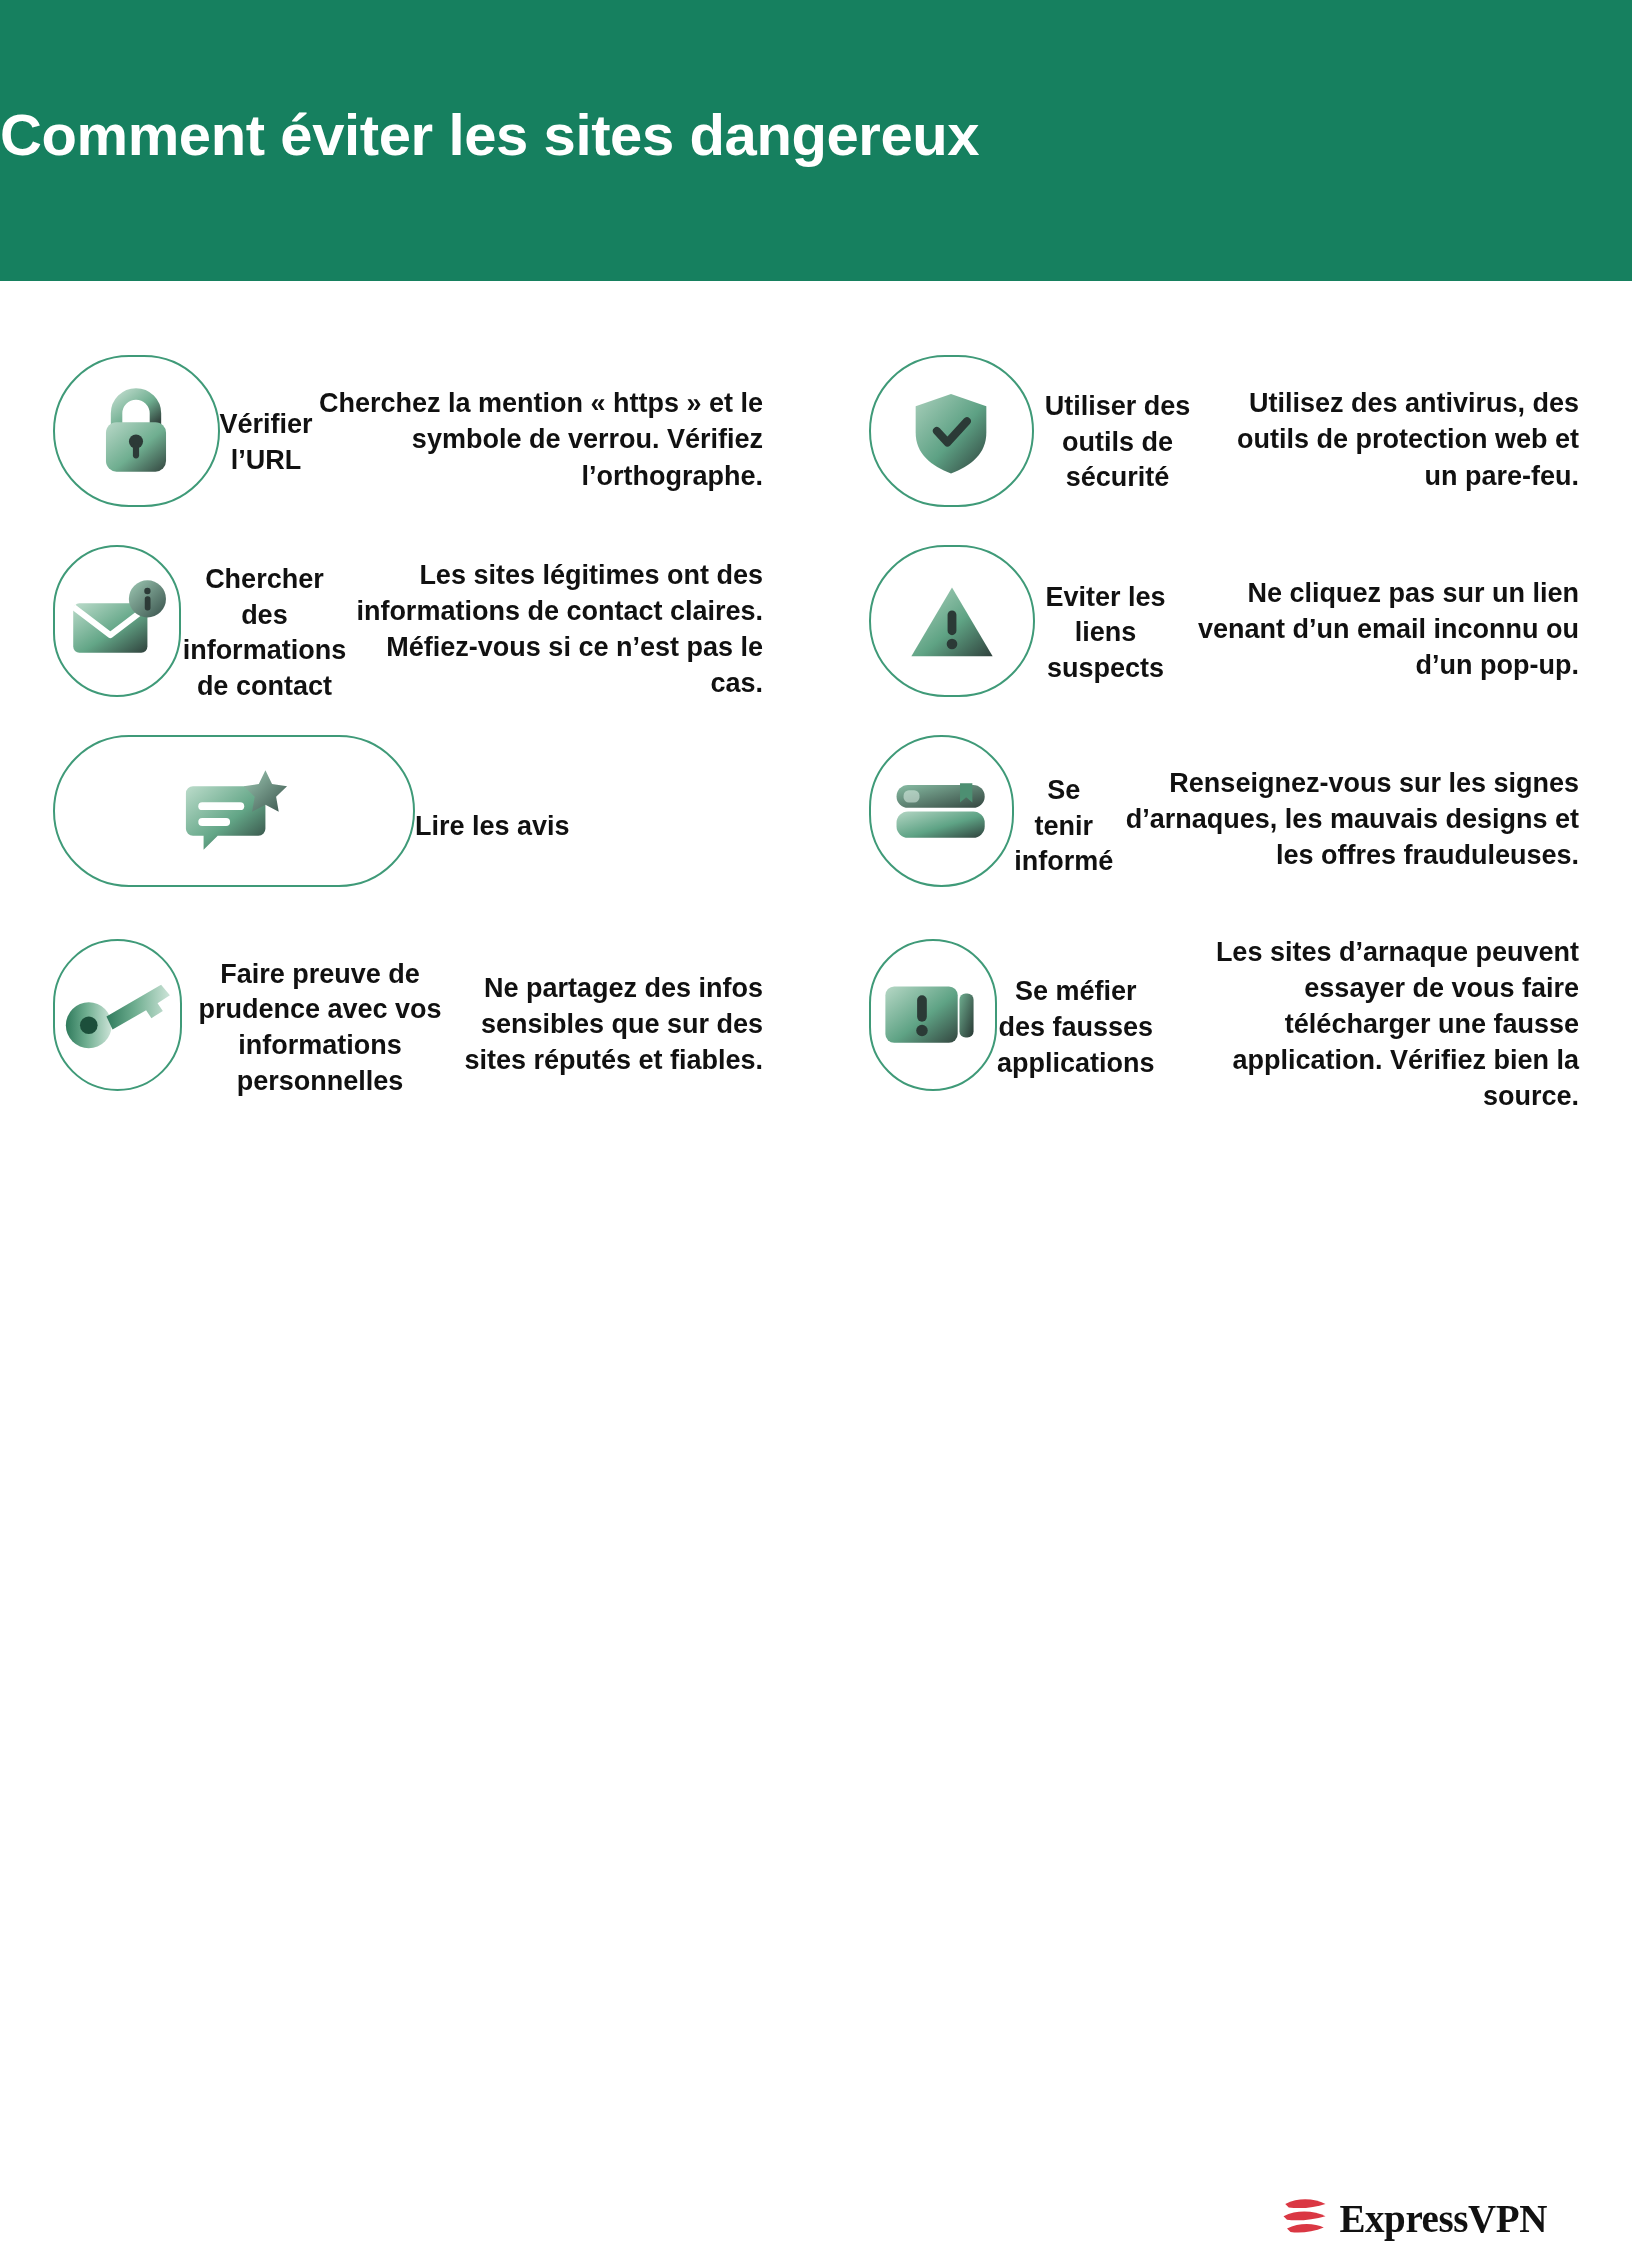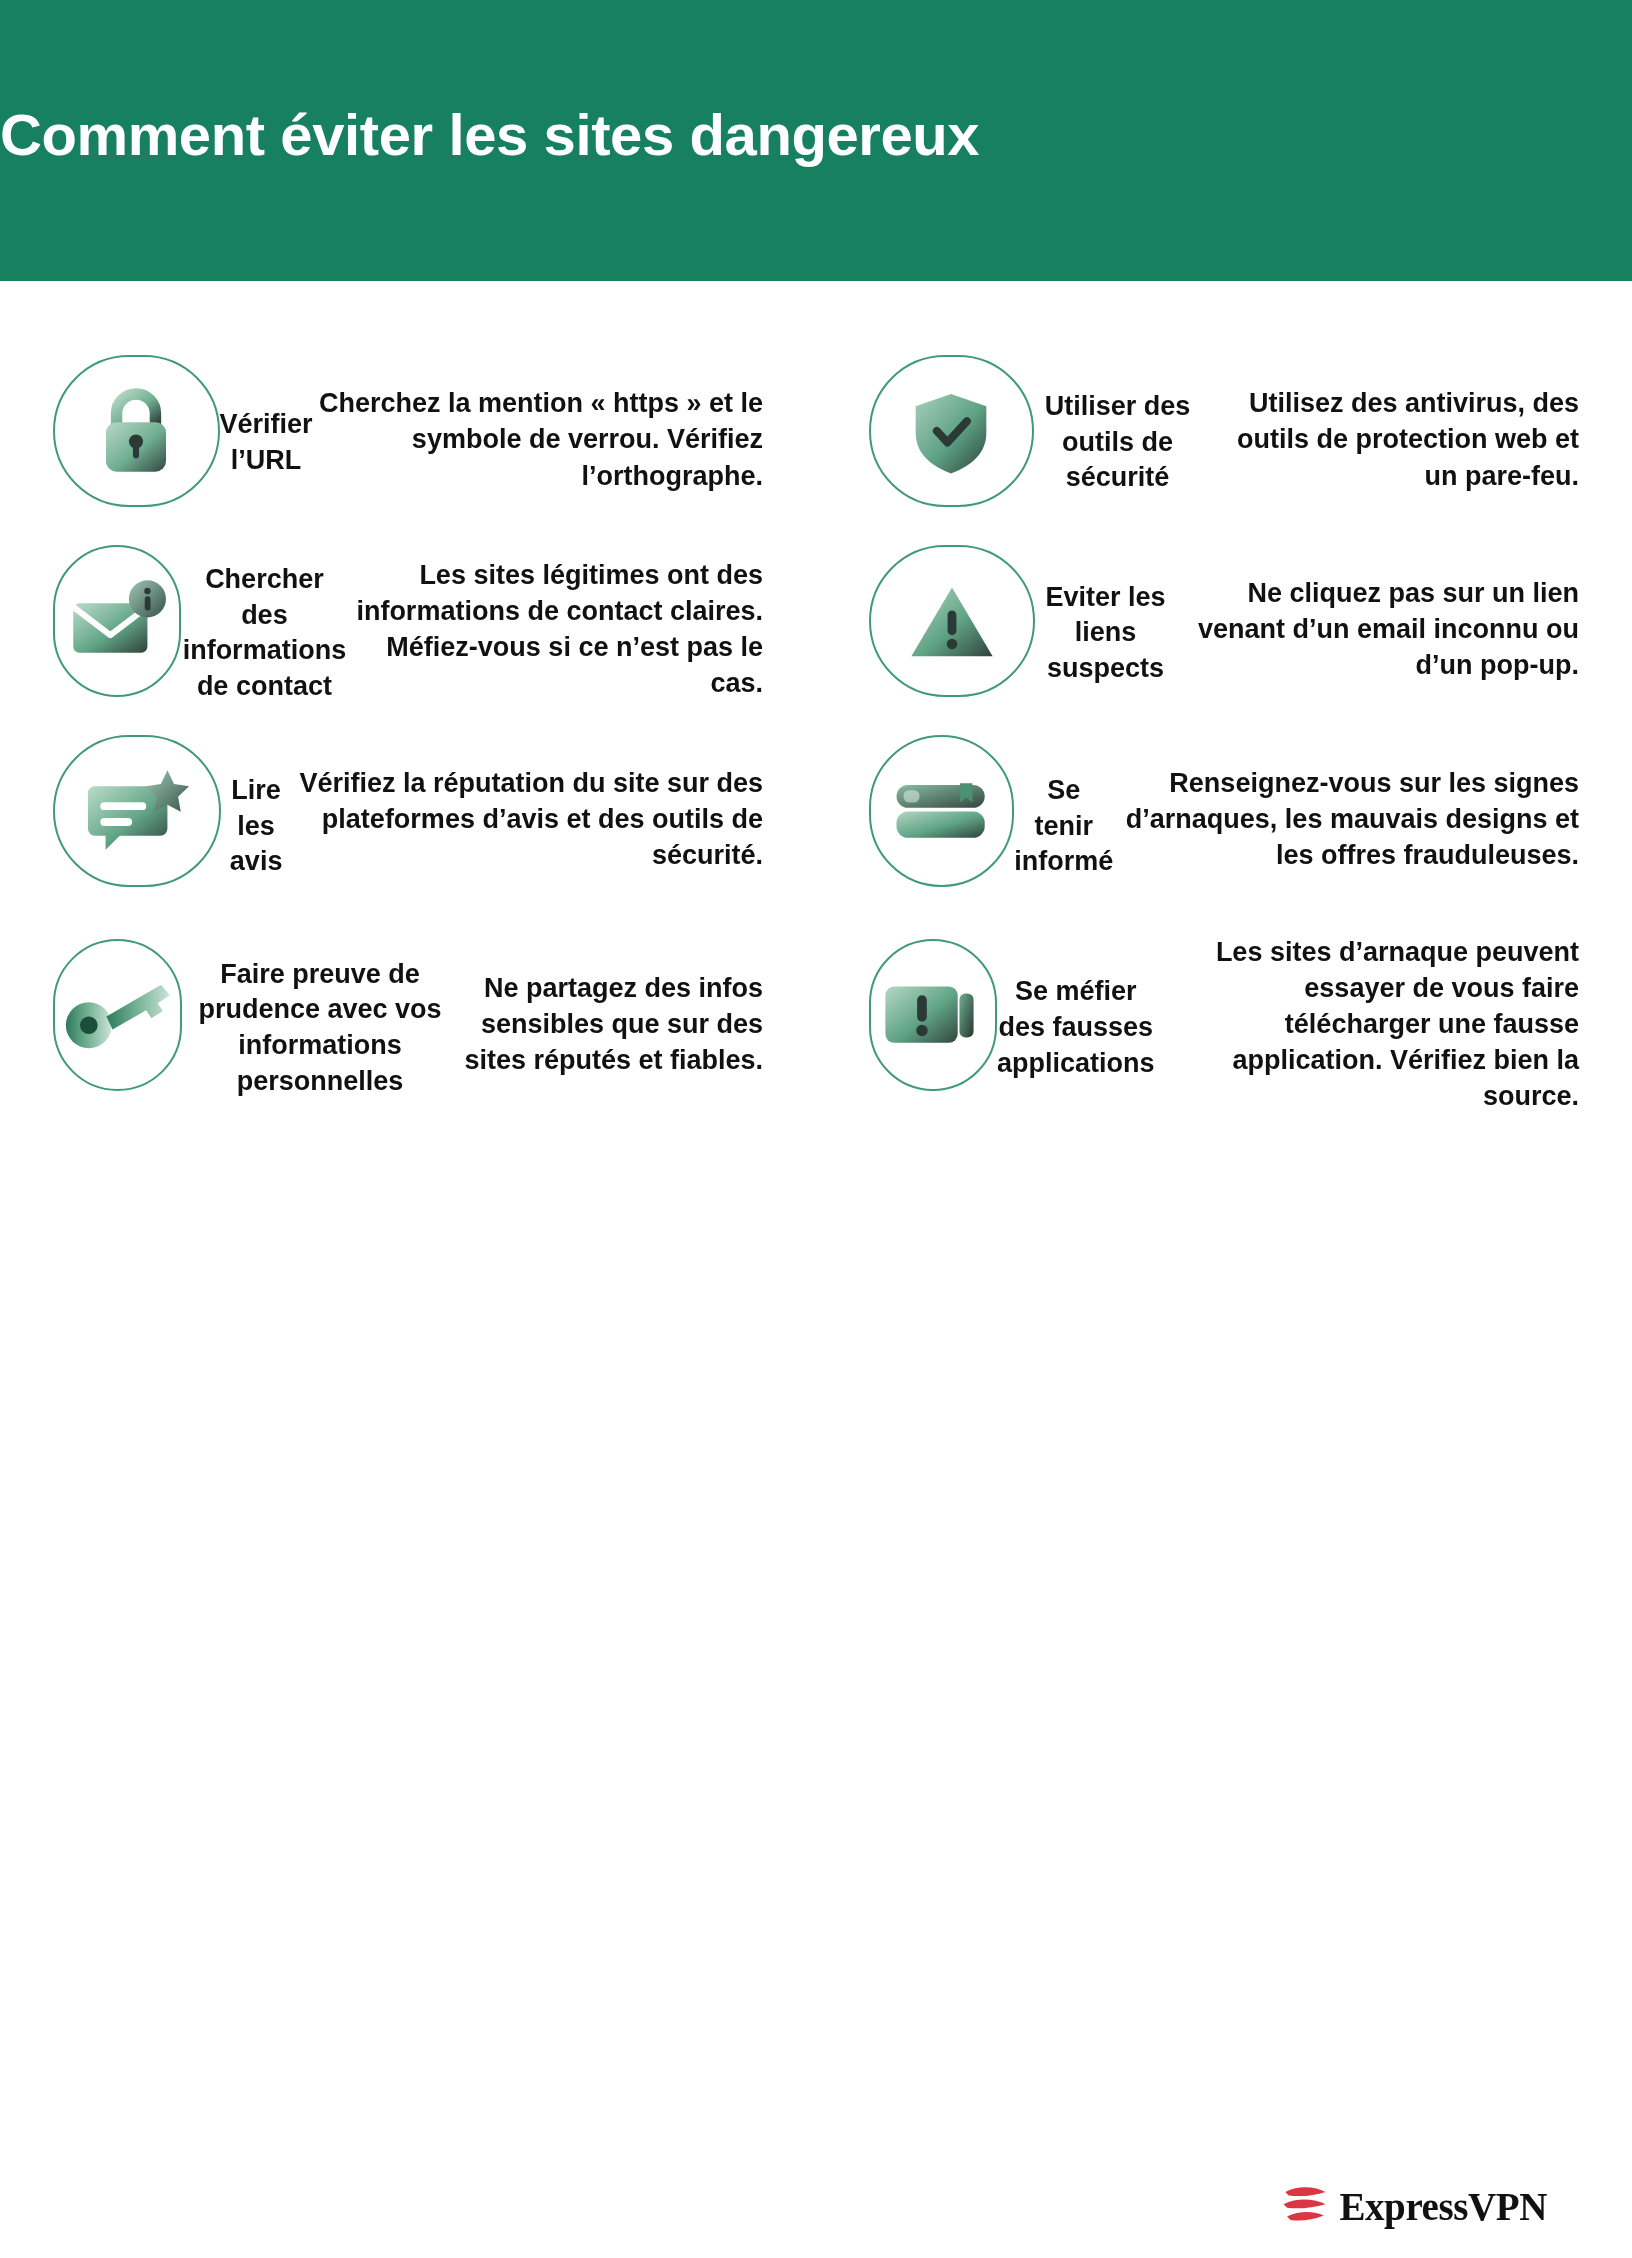--- a/index.html
+++ b/index.html
@@ -89,21 +89,21 @@
 
   
   .row2 .tip-title { margin-top: 25px; }
   .row3 .tip-title { margin-top: 32px; }
   .row4 .tip-title { margin-top: 25px; }
 
   
   .footer {
     position: absolute;
     right: 85px;
-    bottom: 28px;
+    bottom: 16px;
     display: flex;
     align-items: center;
     gap: 10.6px;
   }
   .logo-mark { display: block; }
   .logo-text {
     font-family: "Liberation Serif", serif;
     font-size: 39px;
     font-weight: bold;
     color: #111111;
@@ -225,21 +225,20 @@
             </linearGradient>
           </defs>
           <path d="M18 32 h74 a8 8 0 0 1 8 8 v40 a8 8 0 0 1 -8 8 H46 L30 104 V88 h-12 a8 8 0 0 1 -8 -8 V40 a8 8 0 0 1 8 -8 Z" fill="url(#g5)"></path>
           <rect x="24" y="50" width="52" height="9" rx="4.5" fill="#ffffff"></rect>
           <rect x="24" y="68" width="36" height="9" rx="4.5" fill="#ffffff"></rect>
           <path d="M100 14 l7.5 15.5 17 2.4 -12.4 12 3 17 -15.1-8.1 -15.1 8.1 3-17 -12.4-12 17-2.4 Z" fill="url(#g5b)"></path>
         </svg>
       </span>
     </div>
     <div class="tip-title">Lire les avis</div>
-    <div class="tip-desc">Vérifiez la réputation du site sur des plateformes d’avis et des outils de sécurité.</div>
   </div>
 
   <div class="tip row3">
     <div class="pill">
       <span>
         <svg width="115" height="97" viewBox="0 0 130 110">
           <defs>
             <linearGradient id="g6" x1="0" y1="0" x2="1" y2="1">
               <stop offset="0%" stop-color="#b4d6c4"></stop>
               <stop offset="55%" stop-color="#5ea385"></stop>

